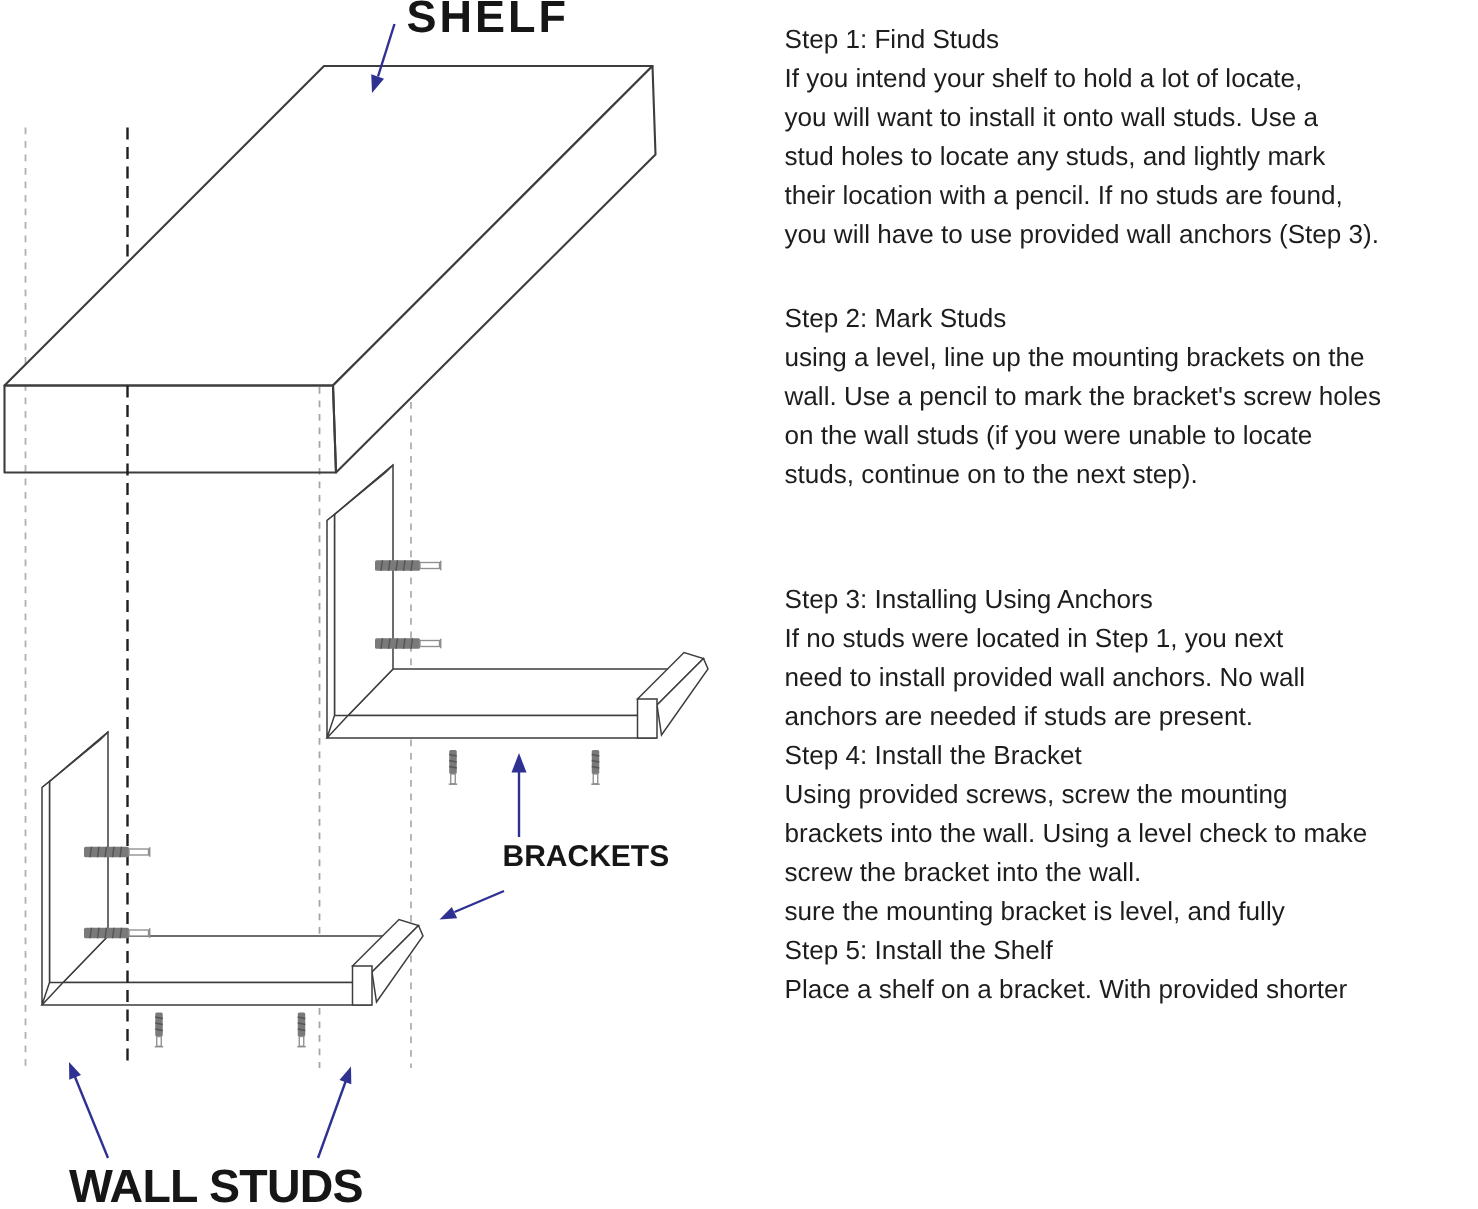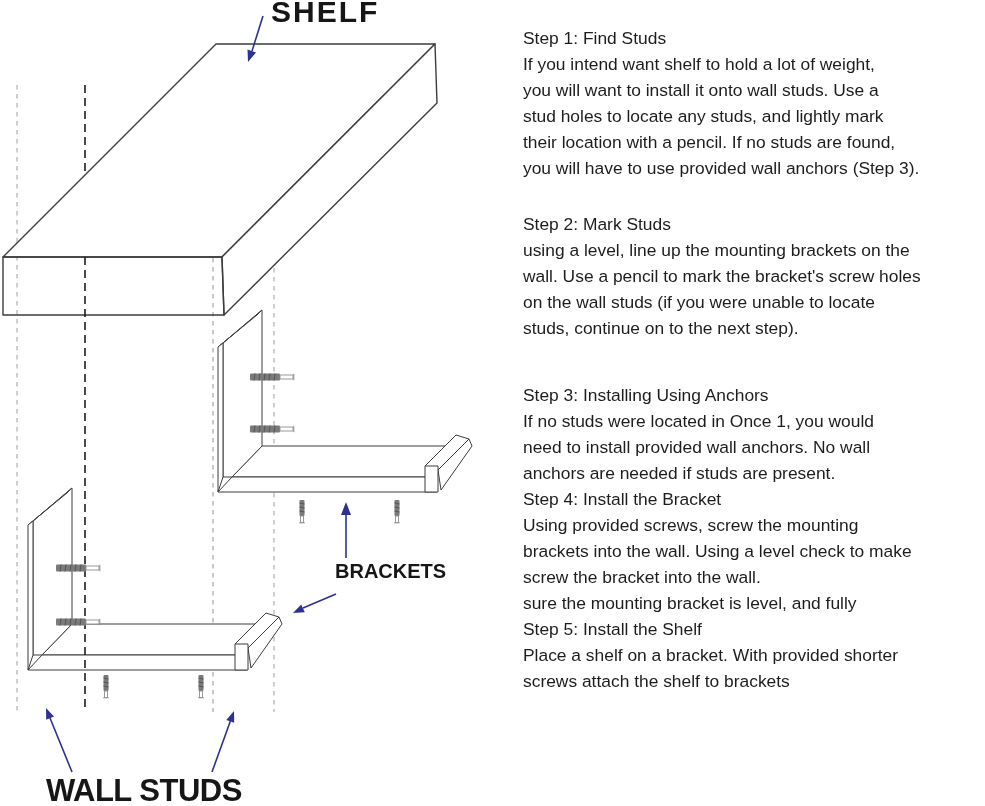--- a/index.html
+++ b/index.html
@@ -6,25 +6,25 @@
   body{width:985px;height:806px;position:relative;overflow:hidden;
        font-family:"Liberation Sans","DejaVu Sans",sans-serif;}
   .stage{position:absolute;inset:0;}
   .diagram{position:absolute;left:0;top:0;width:500px;height:806px;}
   .diagram svg{position:absolute;left:0;top:0;}
   .diag-label{position:absolute;white-space:nowrap;color:#161616;font-weight:600;}
   .label-shelf{left:271px;top:-5px;font-size:30px;letter-spacing:2px;}
   .label-brackets{left:335px;top:560px;font-size:20px;letter-spacing:0px;}
   .label-wallstuds{left:46px;top:773px;font-size:31px;letter-spacing:-0.5px;}
 
-  .steps{position:absolute;left:523px;top:12px;width:462px;color:#1d1d1d;
+  .steps{position:absolute;left:523px;top:0;width:462px;color:#1d1d1d;
          font-size:17.4px;line-height:26px;}
   .step{margin:0;}
   .step:nth-of-type(1){margin-top:13px;margin-bottom:30px;}
-  .step:nth-of-type(2){margin-bottom:41px;}
+  .step:nth-of-type(2){margin-bottom:57px;}
   .step:nth-of-type(3){}
   .step:nth-of-type(4){}
 
   
   .lineart path, .lineart line{stroke-width:1.4;stroke-linejoin:round;stroke-linecap:round;}
   .stud{stroke-width:1.2;fill:none;}
   .stud-dark{stroke-width:1.6;}
   .dash-fine{stroke-dasharray:4.5 4.5;}
   .dash-big{stroke-dasharray:8 5;}
   .arrow-shafts line{stroke-width:1.6;fill:none;}
@@ -121,46 +121,45 @@
     </svg>
 
     <div class="diag-label label-shelf">SHELF</div>
     <div class="diag-label label-brackets">BRACKETS</div>
     <div class="diag-label label-wallstuds">WALL STUDS</div>
   </div>
 
   <div class="steps">
     <section class="step">
       <div>Step 1: Find Studs</div>
-      <div>If you intend want shelf to hold a lot of weight,</div>
+      <div>If you intend your shelf to hold a lot of locate,</div>
       <div>you will want to install it onto wall studs. Use a</div>
       <div>stud holes to locate any studs, and lightly mark</div>
       <div>their location with a pencil. If no studs are found,</div>
       <div>you will have to use provided wall anchors (Step 3).</div>
     </section>
     <section class="step">
       <div>Step 2: Mark Studs</div>
       <div>using a level, line up the mounting brackets on the</div>
       <div>wall. Use a pencil to mark the bracket's screw holes</div>
       <div>on the wall studs (if you were unable to locate</div>
       <div>studs, continue on to the next step).</div>
     </section>
     <section class="step">
       <div>Step 3: Installing Using Anchors</div>
-      <div>If no studs were located in Once 1, you would</div>
+      <div>If no studs were located in Step 1, you next</div>
       <div>need to install provided wall anchors. No wall</div>
       <div>anchors are needed if studs are present.</div>
     </section>
     <section class="step">
       <div>Step 4: Install the Bracket</div>
       <div>Using provided screws, screw the mounting</div>
       <div>brackets into the wall. Using a level check to make</div>
       <div>screw the bracket into the wall.</div>
       <div>sure the mounting bracket is level, and fully</div>
     </section>
     <section class="step">
       <div>Step 5: Install the Shelf</div>
       <div>Place a shelf on a bracket. With provided shorter</div>
-      <div>screws attach the shelf to brackets</div>
     </section>
   </div>
 
 </div>
 
 </body></html>

